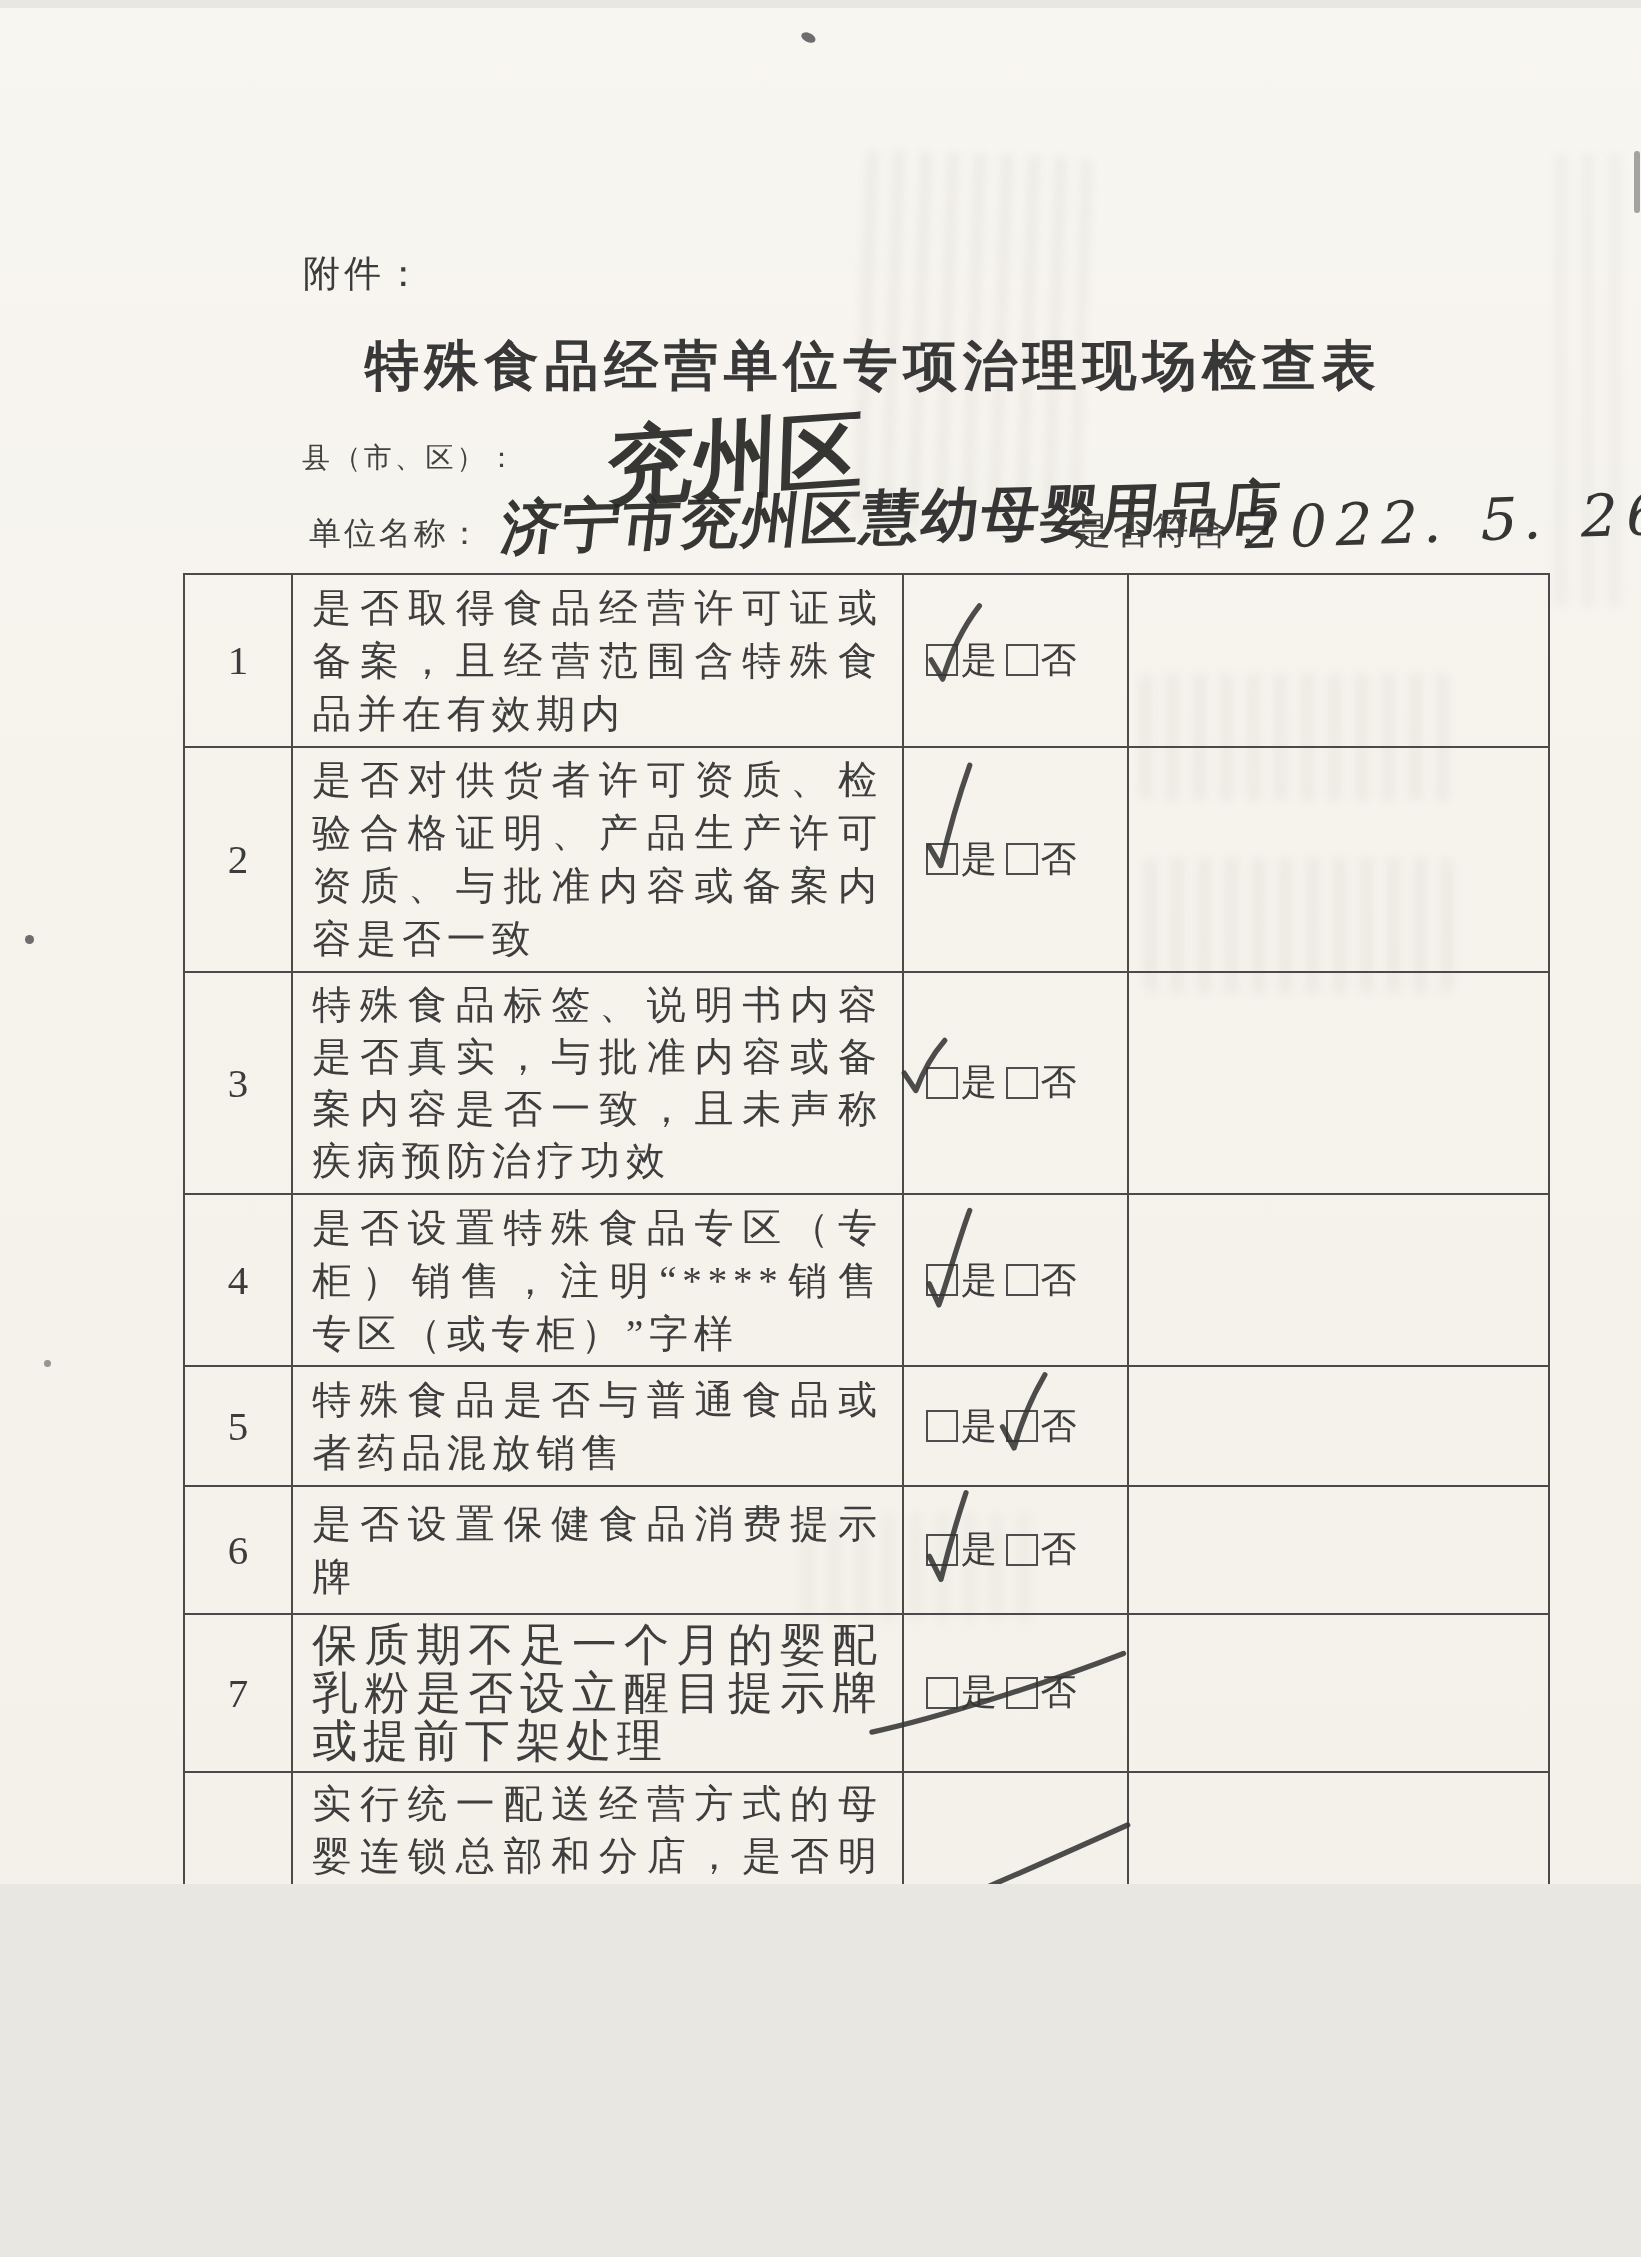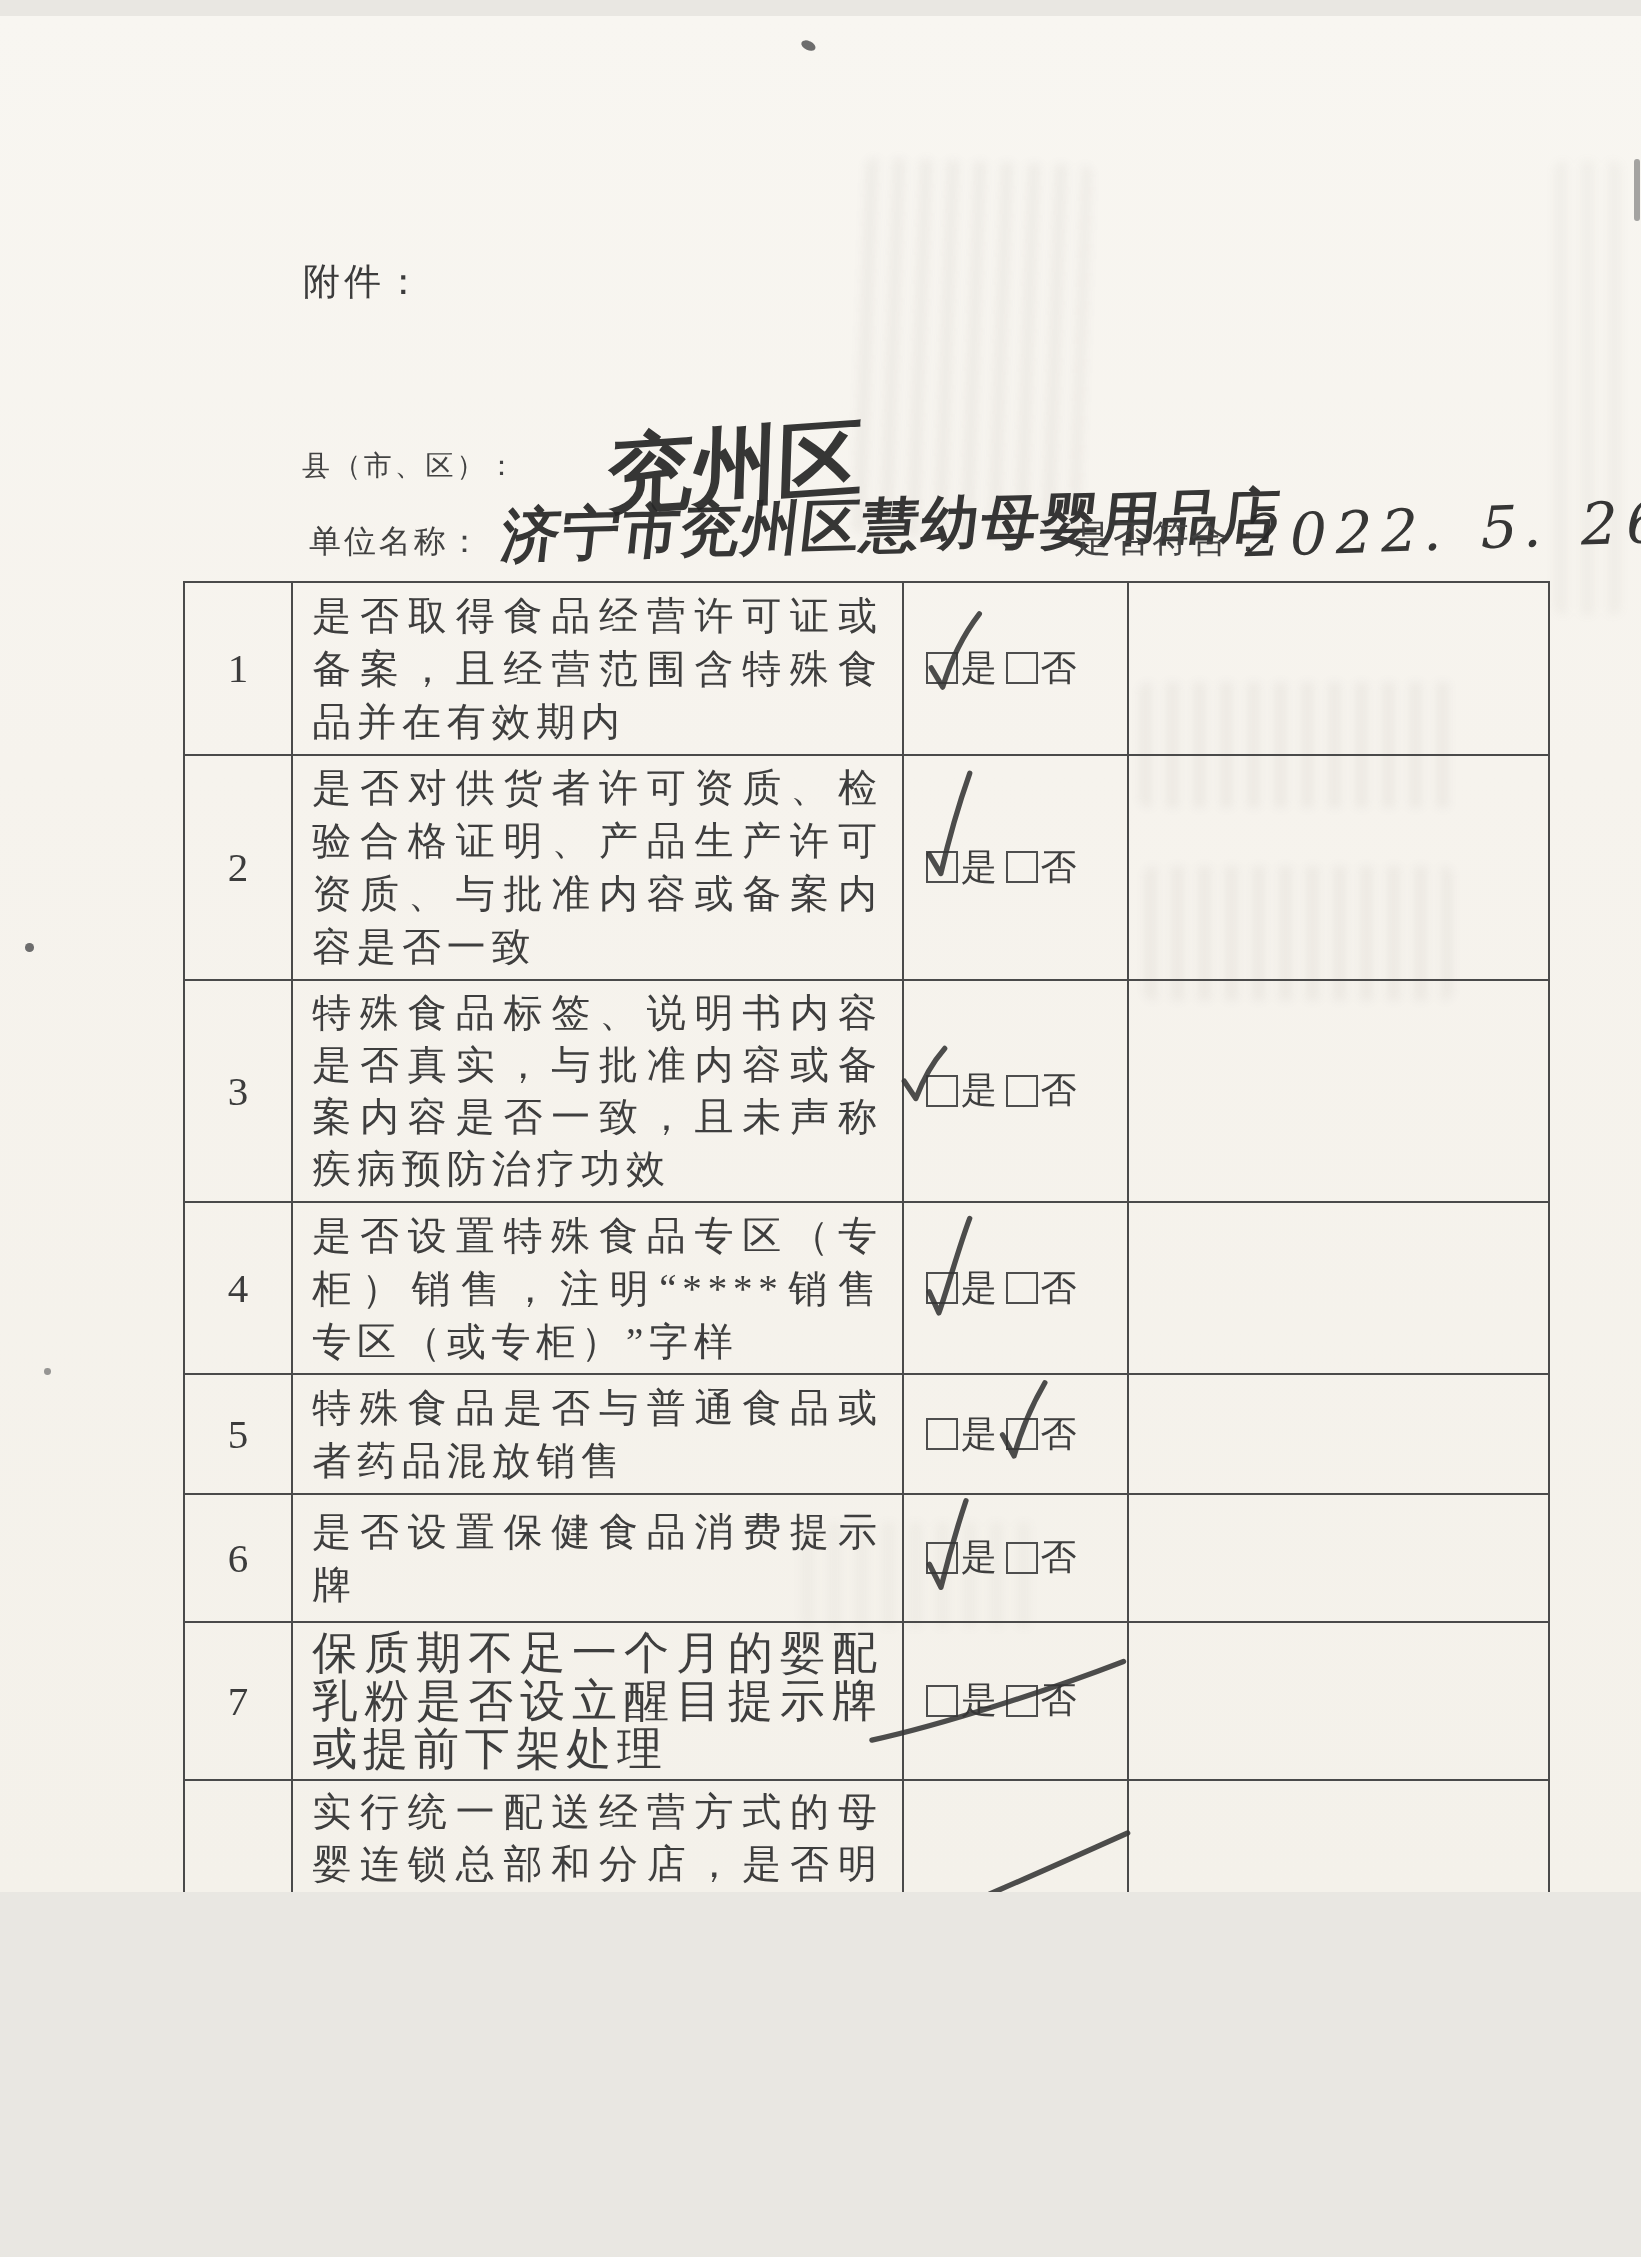--- a/index.html
+++ b/index.html
@@ -1,19 +1,19 @@
 <!DOCTYPE html>
 <html><head>
 <meta charset="utf-8">
 <style>
   html,body{margin:0;padding:0;background:#e9e7e2;}
   .page{
     position:relative;
     width:1641px;height:1876px;
-    margin:16px auto;
+    margin:8px auto;
     background:
       linear-gradient(180deg, #f8f6f1 0%, #f6f3ed 40%, #f4f1ea 100%);
     overflow:hidden;
     font-family:"Liberation Serif","DejaVu Serif",serif;
     color:#3f3f3f;
   }
   
   .attachment{
     position:absolute;left:303px;top:241px;
     font-size:37px;letter-spacing:3.9px;
@@ -125,20 +125,21 @@
   <div class="smudge" style="left:801px;top:1506px;width:241px;height:106px;opacity:.3;"></div>
   <div class="smudge" style="left:1159px;top:1883px;width:251px;height:116px;opacity:.25;"></div>
 
   <div class="speck" style="left:801px;top:25px;width:14.5px;height:8.7px;transform:rotate(25deg);"></div>
   <div class="speck" style="left:1634px;top:143px;width:5.8px;height:62px;border-radius:2.9px;opacity:.6;"></div>
   <div class="speck" style="left:25px;top:927px;width:8.7px;height:8.7px;"></div>
   <div class="speck" style="left:44px;top:1352px;width:6.8px;height:6.8px;opacity:.7;"></div>
   <div class="speck" style="left:145px;top:2207px;width:10.6px;height:7.7px;transform:rotate(-15deg);"></div>
 
   <div class="attachment">附件：</div>
+  <div class="title">特殊食品经营单位专项治理现场检查表</div>
 
   <div class="county-label">县（市、区）：</div>
   <div class="hand hand-county">兖州区</div>
 
   <div class="unit-label">单位名称：</div>
   <div class="hand hand-unit">济宁市兖州区慧幼母婴用品店</div>
 
   <div class="time-label">是否符合：</div>
   <div class="hand hand-time">2022. 5. 26</div>
 

